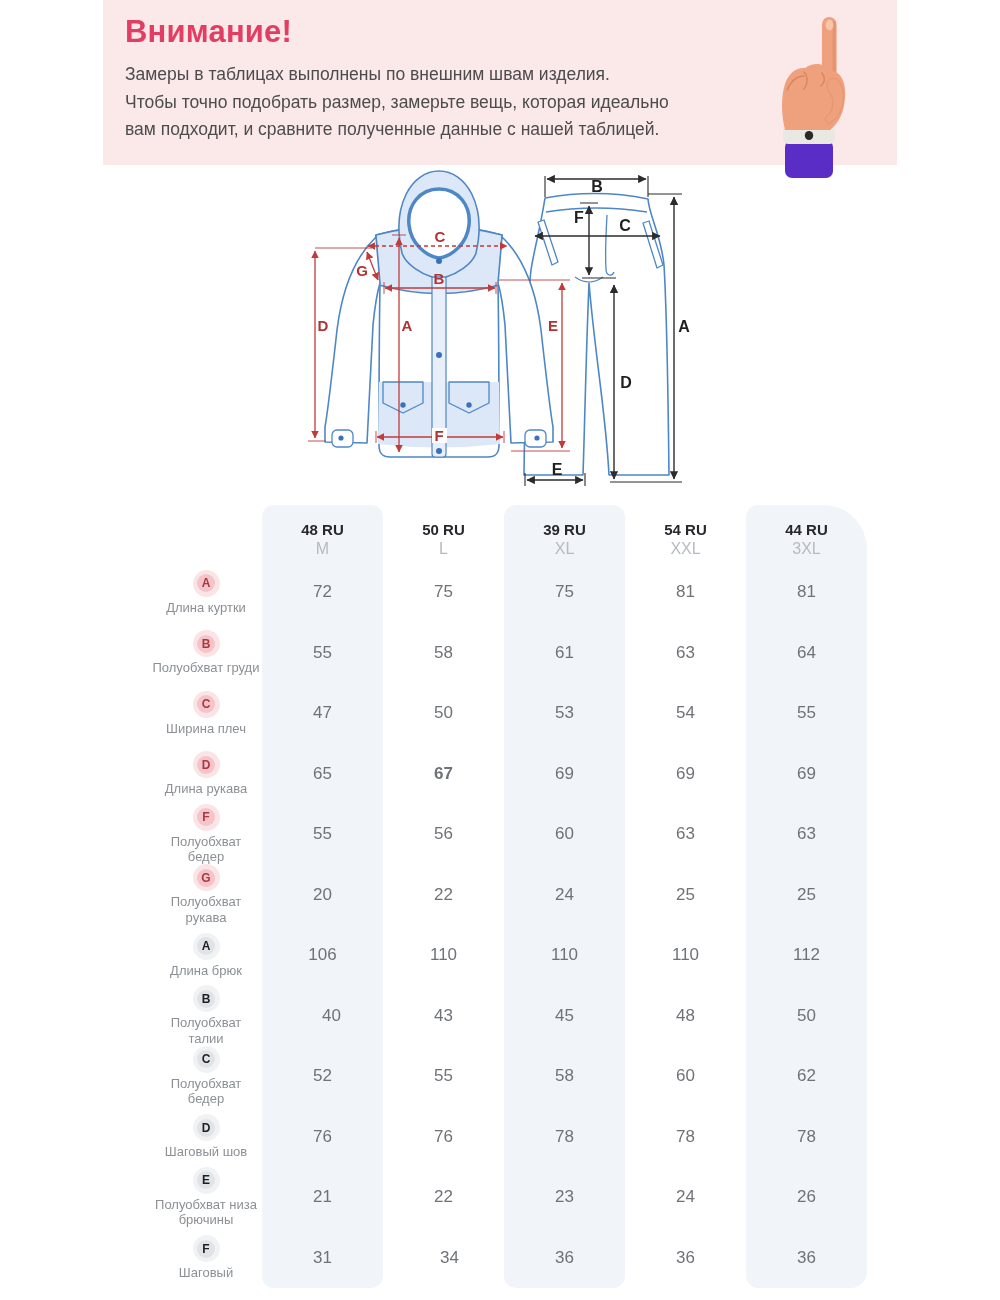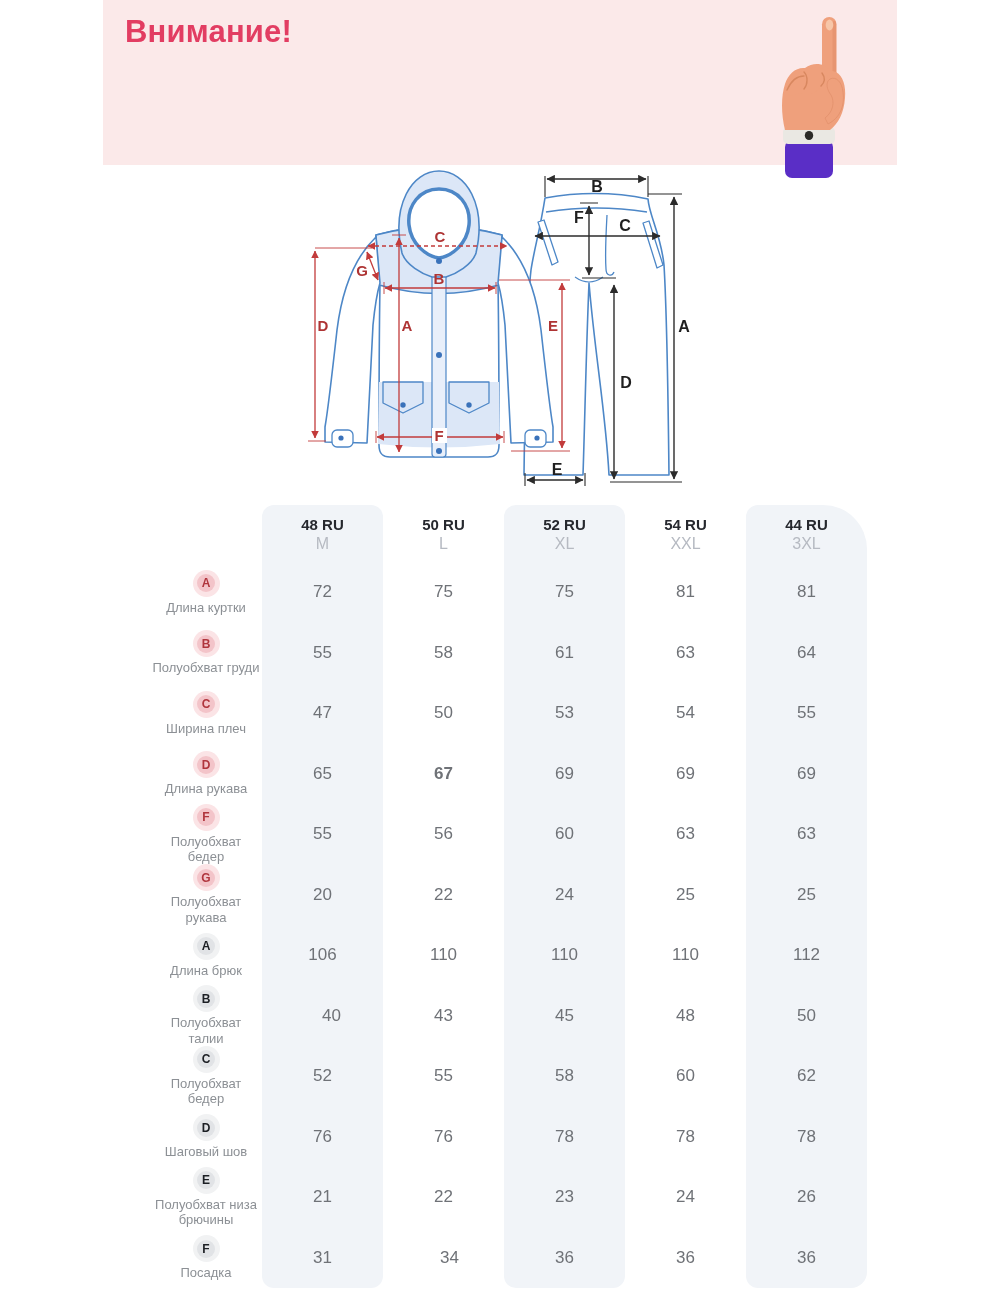--- a/index.html
+++ b/index.html
@@ -20,38 +20,43 @@
   
   .size-table {
     position:absolute; left:150px; top:505px;
     display:grid; grid-template-columns:112px repeat(5,121px);
     grid-template-rows:57px repeat(12,60.5px);
   }
   .colbg { background:#f1f4f8; border-radius:12px; grid-row:1 / span 13; }
   .colbg.c1 { grid-column:2; }
   .colbg.c3 { grid-column:4; }
   .colbg.c5 { grid-column:6; border-radius:12px 44px 16px 12px; }
-  .hcell { display:flex; flex-direction:column; align-items:center; padding-top:11px; }
+  .hcell { display:flex; flex-direction:column; align-items:center; padding-top:11px;justify-content:center; }
   .hcell .ru  { font-size:15px; font-weight:bold; color:#26282e; }
   .hcell .intl{ font-size:16px; color:#b6bac2; margin-top:2px; }
   .vcell { display:flex; align-items:center; justify-content:center; font-size:17px; color:#6f7277; }
   .lcell { display:flex; flex-direction:column; align-items:center; justify-content:center; text-align:center; }
   .badge-outer { width:27px; height:27px; border-radius:50%; display:flex; align-items:center; justify-content:center; flex:0 0 auto; }
   .badge-inner { width:18px; height:18px; border-radius:50%; display:flex; align-items:center; justify-content:center; font-size:12px; font-weight:bold; }
   .lcell.jacket .badge-outer { background:#fbe4e6; }
   .lcell.jacket .badge-inner { background:#f3c4c9; color:#b0353d; }
   .lcell.pants .badge-outer { background:#f1f2f3; }
   .lcell.pants .badge-inner { background:#e1e3e6; color:#1c1f24; }
   .lcell .lbl { margin-top:3px; font-size:13px; line-height:15.5px; color:#8c9095; max-width:108px; }
 </style>
 </head>
 <body>
 
 <div class="banner">
   <h1 class="banner-title">Внимание!</h1>
+  <div class="banner-text">
+    <div>Замеры в таблицах выполнены по внешним швам изделия.</div>
+    <div>Чтобы точно подобрать размер, замерьте вещь, которая идеально</div>
+    <div>вам подходит, и сравните полученные данные с нашей таблицей.</div>
+  </div>
 </div>
 
 <svg class="hand" viewBox="0 0 86 170" aria-hidden="true">
   <rect x="13" y="130" width="48" height="38" rx="7" fill="#5a2ec6"></rect>
   <rect x="11" y="117" width="52" height="17" rx="5" fill="#eae8e3"></rect>
   <ellipse cx="37" cy="125.5" rx="4.2" ry="4.6" fill="#2c2a27"></ellipse>
   <g>
     <rect x="50" y="7" width="14.5" height="68" rx="7.2" fill="#efa07c"></rect>
     <rect x="60.5" y="11" width="3.6" height="58" rx="1.8" fill="#e28f6c" opacity="0.65"></rect>
     <ellipse cx="57.5" cy="15" rx="3.8" ry="5.4" fill="#f7c6a8"></ellipse>
@@ -155,21 +160,21 @@
   <div class="colbg c5"></div>
 <div class="hcell" style="grid-area: 1 / 2;">
     <div class="ru">48 RU</div>
     <div class="intl">M</div>
   </div>
     <div class="hcell" style="grid-area: 1 / 3;">
     <div class="ru">50 RU</div>
     <div class="intl">L</div>
   </div>
     <div class="hcell" style="grid-area: 1 / 4;">
-    <div class="ru">52 RU</div>
+    <div class="ru">39 RU</div>
     <div class="intl">XL</div>
   </div>
     <div class="hcell" style="grid-area: 1 / 5;">
     <div class="ru">54 RU</div>
     <div class="intl">XXL</div>
   </div>
     <div class="hcell" style="grid-area: 1 / 6;">
     <div class="ru">44 RU</div>
     <div class="intl">3XL</div>
   </div>
@@ -291,20 +296,20 @@
   </div>
     <div class="vcell" style="grid-area: 12 / 2;">21</div>
     <div class="vcell" style="grid-area: 12 / 3;">22</div>
     <div class="vcell" style="grid-area: 12 / 4;">23</div>
     <div class="vcell" style="grid-area: 12 / 5;">24</div>
     <div class="vcell" style="grid-area: 12 / 6;">26</div>
     <div class="lcell pants" style="grid-area: 13 / 1;">
     <div class="badge-outer">
       <div class="badge-inner">F</div>
     </div>
-    <div class="lbl">Посадка</div>
+    <div class="lbl">Шаговый</div>
   </div>
     <div class="vcell" style="grid-area: 13 / 2;">31</div>
     <div class="vcell" style="grid-area: 13 / 3; margin-left: 12px;">34</div>
     <div class="vcell" style="grid-area: 13 / 4;">36</div>
     <div class="vcell" style="grid-area: 13 / 5;">36</div>
     <div class="vcell" style="grid-area: 13 / 6;">36</div>
   </div>
 
 </body></html>

